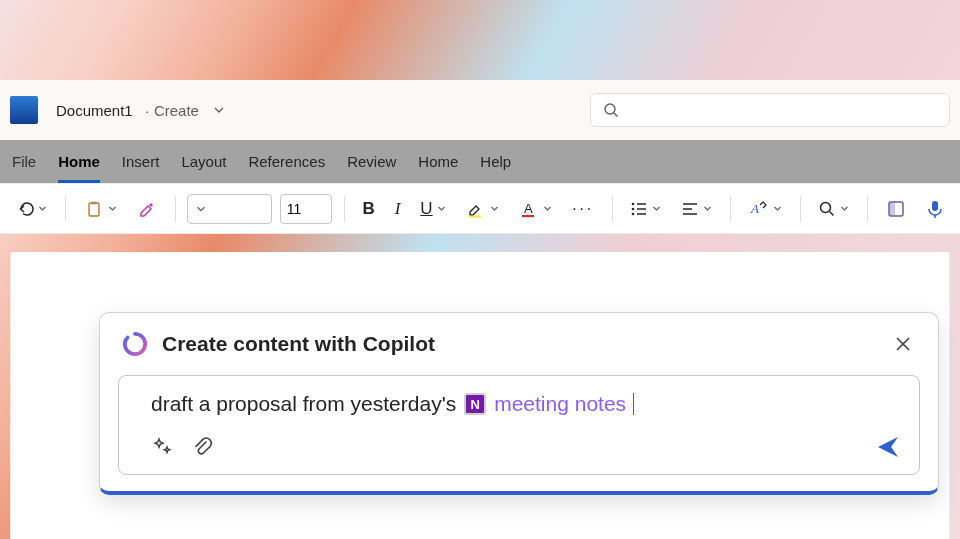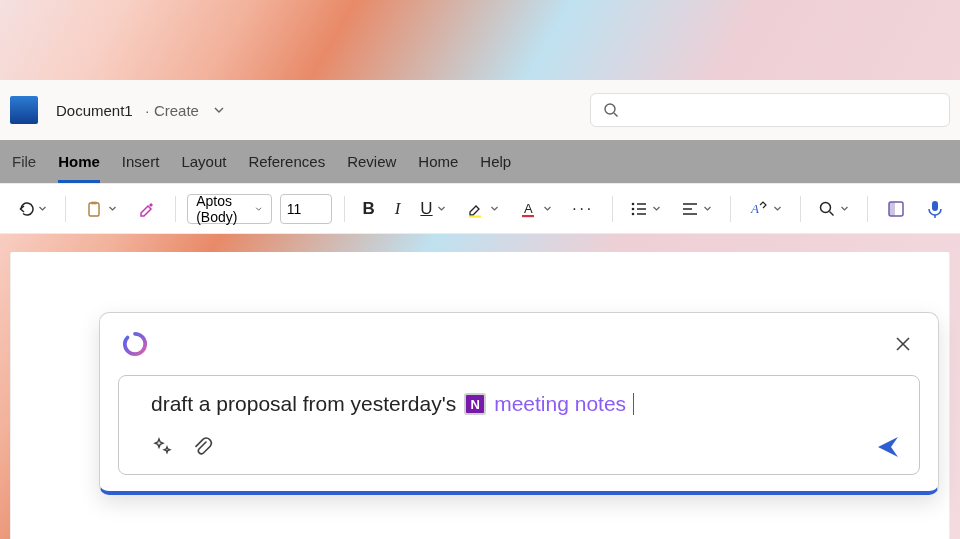--- a/index.html
+++ b/index.html
@@ -206,21 +206,20 @@
       </svg>
   </div>
   <div class="rbtn">
     <svg width="20" height="20" viewBox="0 0 20 20">
         <path d="M4 14l7-7 3 3-7 7H4v-3z" fill="none" stroke="#c239b3" stroke-width="1.5"></path>
         <path d="M12 6l2-2 2 2-2 2" fill="#c239b3"></path>
       </svg>
   </div>
   <div class="divider"></div>
   <div class="font-select">
-    <span>Aptos (Body)</span>
     <svg width="10" height="10" viewBox="0 0 12 12">
         <path d="M2 4l4 4 4-4" stroke="#616161" stroke-width="1.6" fill="none"></path>
       </svg>
   </div>
   <div class="size-select">
     <span>11</span>
     <svg width="10" height="10" viewBox="0 0 12 12">
         <path d="M2 4l4 4 4-4" stroke="#616161" stroke-width="1.6" fill="none"></path>
       </svg>
   </div>
@@ -319,20 +318,21 @@
       <svg class="copilot-logo" width="28" height="28" viewBox="0 0 28 28">
         <defs>
           <linearGradient id="g1" x1="0" y1="0" x2="1" y2="1">
             <stop offset="0" stop-color="#4f6bed"></stop>
               <stop offset="0.5" stop-color="#8a5cd6"></stop>
               <stop offset="1" stop-color="#d765a8"></stop>
           </linearGradient>
         </defs>
         <path d="M14 3c6 0 11 5 11 11s-5 11-11 11S3 20 3 14c0-3 1-5 3-7" fill="none" stroke="url(#g1)" stroke-width="4" stroke-linecap="round"></path>
       </svg>
+      <div class="copilot-title">Create content with Copilot</div>
       <div class="copilot-close">
         <svg width="18" height="18" viewBox="0 0 18 18">
             <line x1="3" y1="3" x2="15" y2="15" stroke="#424242" stroke-width="1.6"></line>
             <line x1="15" y1="3" x2="3" y2="15" stroke="#424242" stroke-width="1.6"></line>
           </svg>
       </div>
     </div>
 
     <div class="prompt-box">
       <div class="prompt-line">

